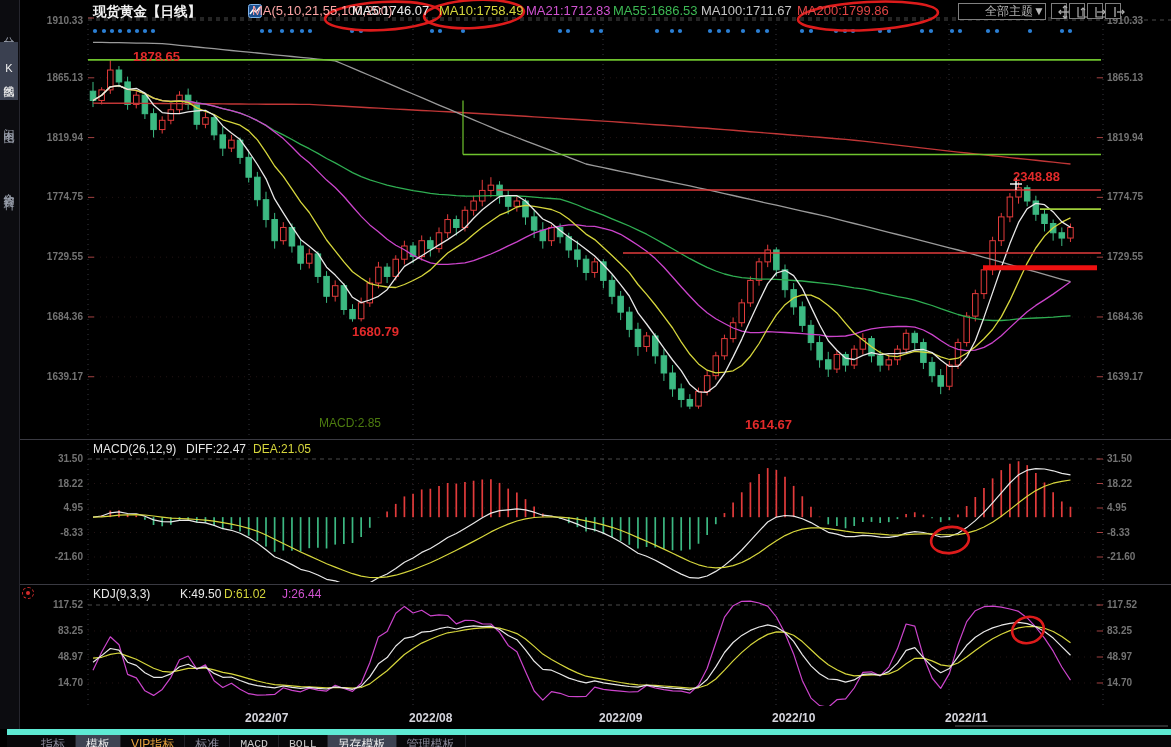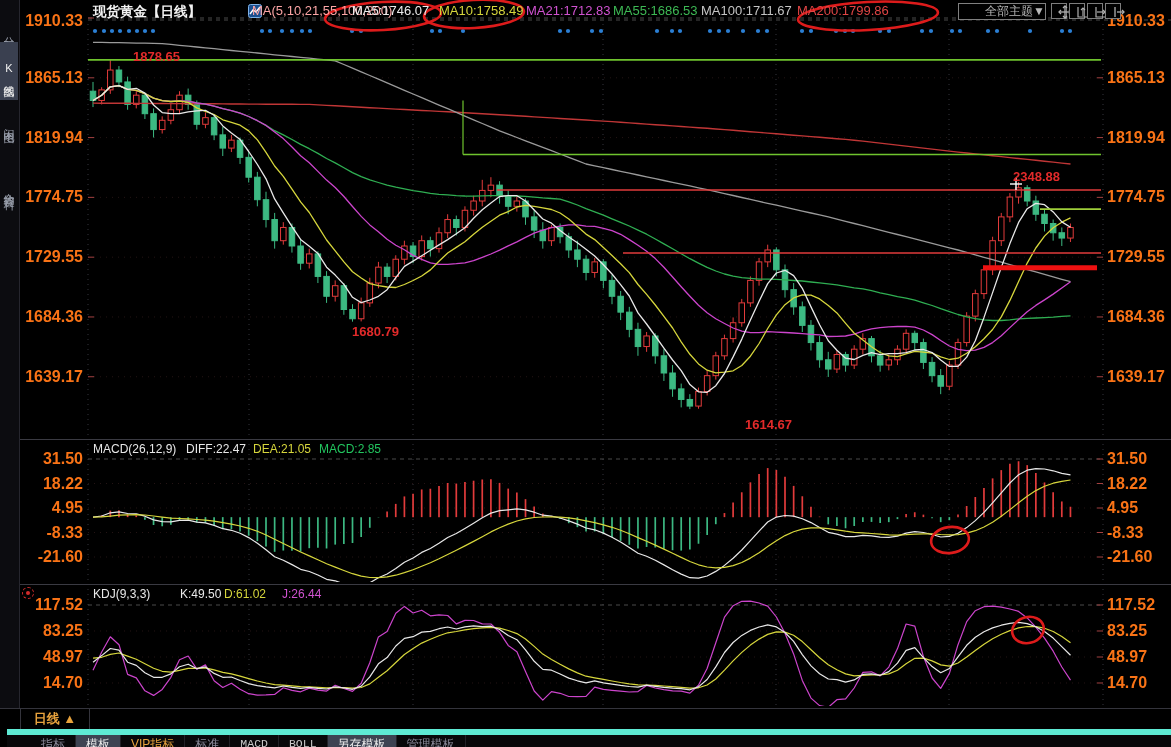--- a/index.html
+++ b/index.html
@@ -13,21 +13,21 @@
   .side-tab.active{background:#3a4050;color:#f0f0f0;}
   
   .hdr{position:absolute;top:3px;height:16px;font-size:13px;white-space:nowrap;z-index:6;}
   .title{font-weight:bold;color:#f2f2f2;font-size:13.5px;}
   
   .theme-btn{position:absolute;left:958px;top:3px;width:86px;height:15px;border:1px solid #808080;
     color:#b8b8b8;font-size:12px;text-align:right;line-height:15px;cursor:pointer;z-index:6;background:#000;}
   .tool-btn{position:absolute;top:3px;width:16px;height:16px;border:1px solid #7d7d7d;background:#000;cursor:pointer;z-index:6;}
   .tool-btn svg{display:block;}
   
-  .ylab{position:absolute;font-size:16px;font-weight:bold;color:#f97316;height:14px;line-height:14px;z-index:4;}
+  .ylab{position:absolute;font-size:10px;font-weight:bold;color:#737373;height:14px;line-height:14px;z-index:4;}
   .xlab{position:absolute;top:711px;font-size:12px;font-weight:bold;color:#d4d4dc;z-index:4;}
   .anno{position:absolute;font-size:13px;font-weight:bold;color:#e22a2a;z-index:4;white-space:nowrap;}
   
   .ind{position:absolute;font-size:12px;white-space:nowrap;z-index:6;}
   
   .axisrow{position:absolute;left:0;top:708px;width:1171px;height:21px;border-top:1px solid #34343c;background:#000;z-index:5;}
   .period-cell{position:absolute;left:20px;top:0;width:68px;height:20px;border-left:1px solid #34343c;border-right:1px solid #34343c;
     color:#e8a33d;font-size:13px;font-weight:bold;text-align:center;line-height:20px;cursor:pointer;}
   .tabsrow{position:absolute;left:0;top:729px;width:1171px;height:18px;background:#08080a;border-top:6px solid #5eead4;
     display:flex;align-items:stretch;z-index:5;font-size:12px;margin-left:7px;}
@@ -587,38 +587,35 @@
           <line x1="3" y1="2" x2="3" y2="12"></line>
           <line x1="5" y1="7" x2="12" y2="7"></line>
           <path d="M10,5 L12,7 L10,9"></path>
         </g>
       </svg>
   </button>
 
   <div class="ind" style="left:93px;top:442px;color:#e8e8e8">MACD(26,12,9)</div>
   <div class="ind" style="left:186px;top:442px;color:#e8e8e8">DIFF:22.47</div>
   <div class="ind" style="left:253px;top:442px;color:#d6d63c">DEA:21.05</div>
-  <div class="ind" style="left:319px;top:442px;color:#22c55e">MACD:2.85</div>
+  <div class="ind" style="left:319px;top:416px;color:#4d7c0f">MACD:2.85</div>
 
   <div class="kdj-icon">
       <i></i>
     </div>
   <div class="ind" style="left:93px;top:587px;color:#e8e8e8">KDJ(9,3,3)</div>
   <div class="ind" style="left:180px;top:587px;color:#e8e8e8">K:49.50</div>
   <div class="ind" style="left:224px;top:587px;color:#d6d63c">D:61.02</div>
   <div class="ind" style="left:282px;top:587px;color:#d052d0">J:26.44</div>
 
   <div class="anno" style="left:133px;top:49px">1878.65</div>
   <div class="anno" style="left:1013px;top:169px">2348.88</div>
   <div class="anno" style="left:352px;top:324px">1680.79</div>
   <div class="anno" style="left:745px;top:417px">1614.67</div>
 
-  <div class="axisrow">
-    <div class="period-cell">日线 ▲</div>
-  </div>
   <div class="xlab" style="left:245px">2022/07</div>
   <div class="xlab" style="left:409px">2022/08</div>
   <div class="xlab" style="left:599px">2022/09</div>
   <div class="xlab" style="left:772px">2022/10</div>
   <div class="xlab" style="left:945px">2022/11</div>
 
   <div class="tabsrow">
     <div class="btab" style="margin-left:24px">指标</div>
     <div class="btab selected">模板</div>
     <div class="btab orange">VIP指标</div>

